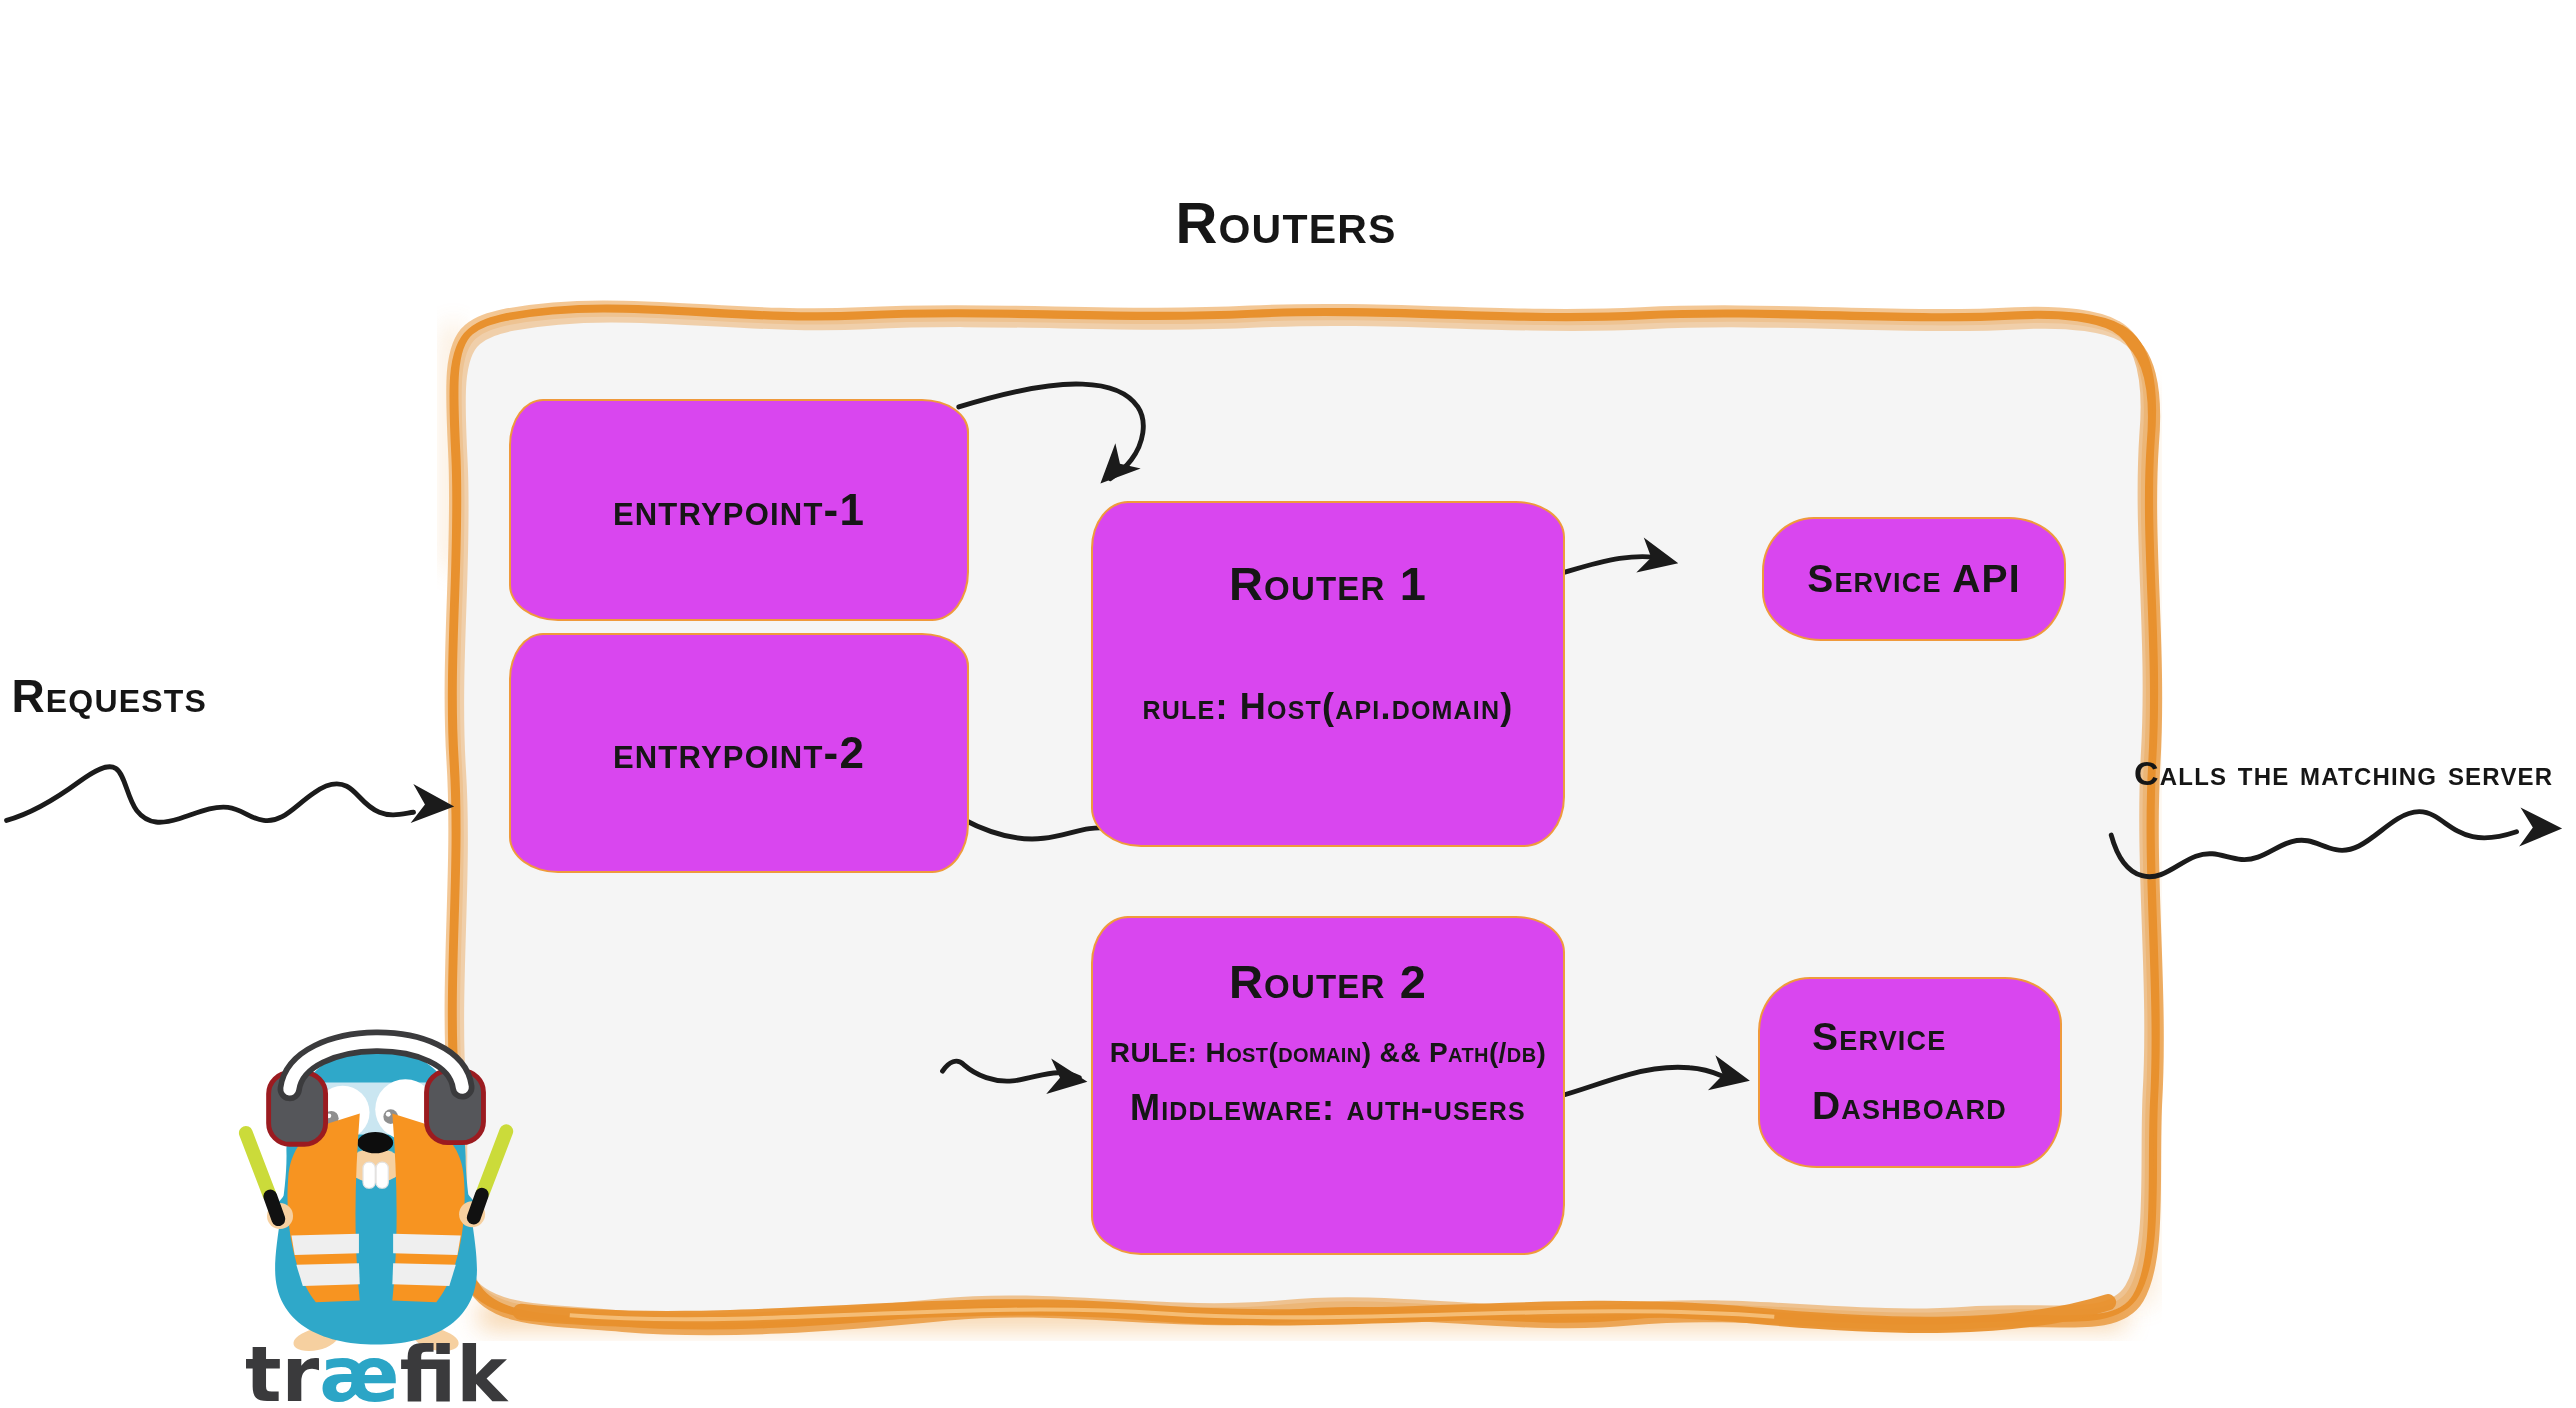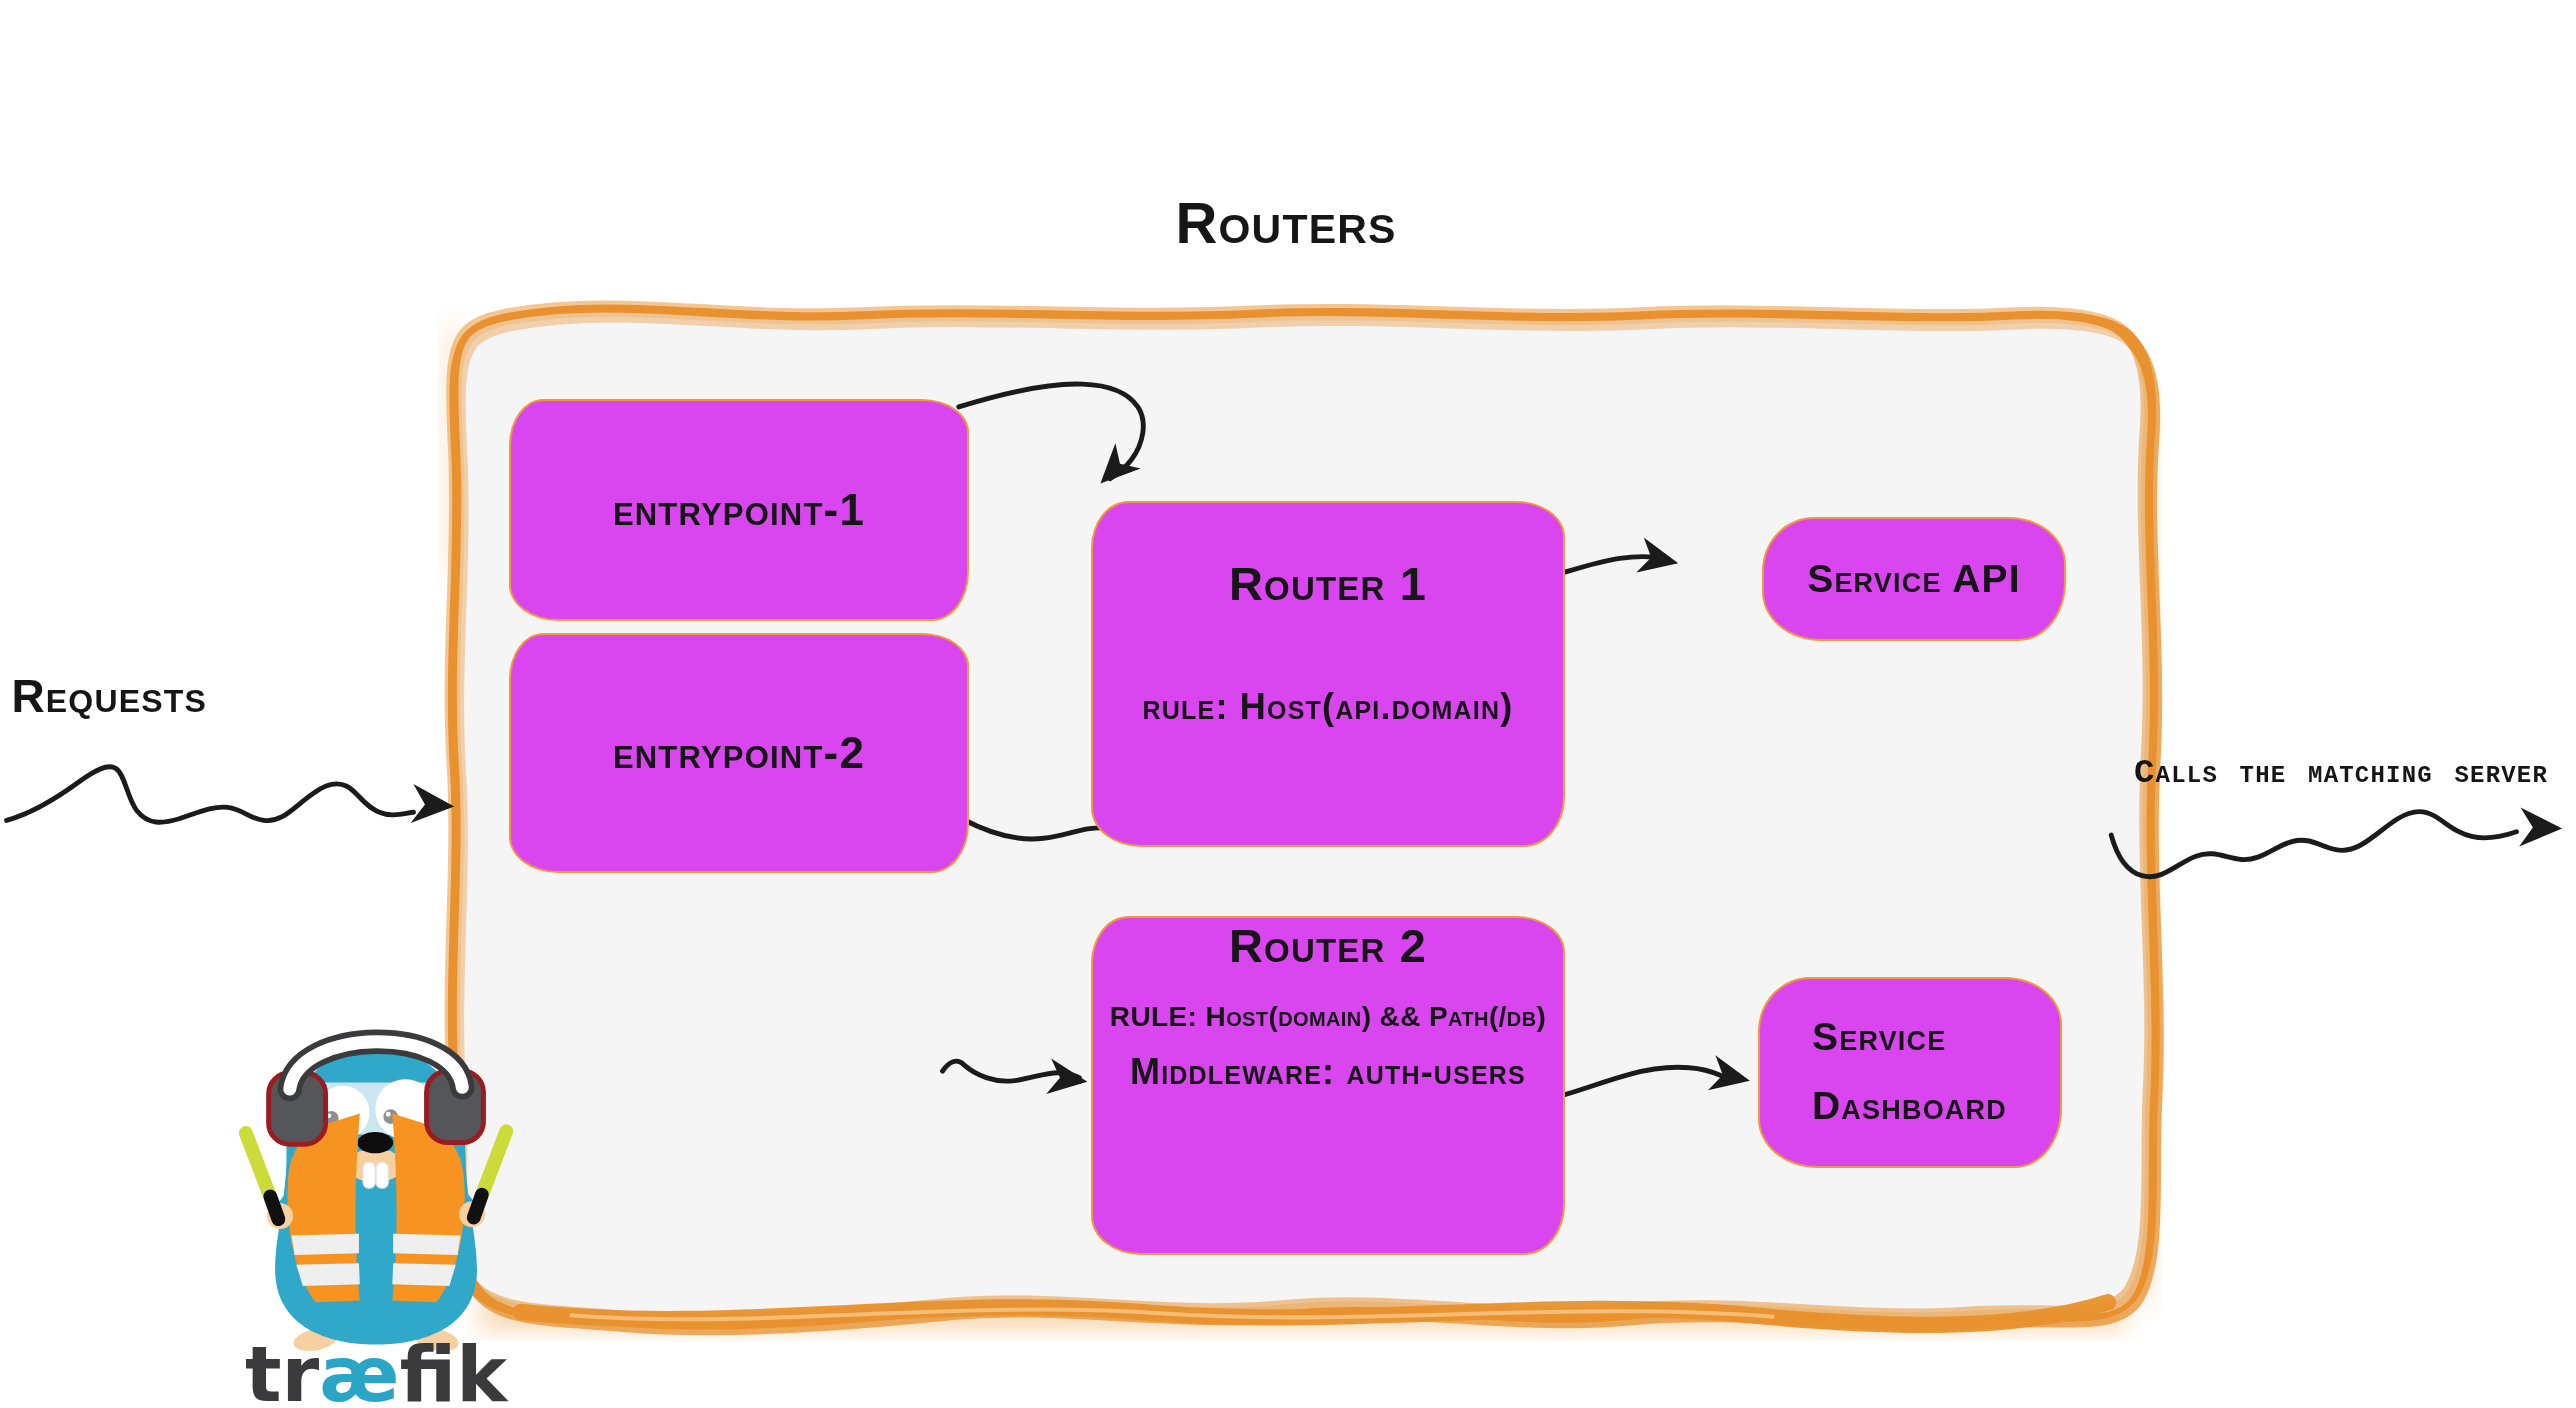--- a/index.html
+++ b/index.html
@@ -16,21 +16,21 @@
           flex-direction:column;justify-content:flex-start;}
   .svc{border-radius:52px 57px 47px 59px / 54px 47px 59px 49px;}
   .title{font-size:58px;}
   .ep-label{font-size:44px;}
   .router-title{font-size:47px;}
   .router-rule{font-size:36px;}
   .router-rule-sm{font-size:28px;letter-spacing:0.4px;}
   .router-mw{font-size:36px;}
   .svc-label{font-size:39px;}
   .side-label{font-size:46px;white-space:nowrap;}
-  .calls-label{font-size:34px;white-space:nowrap;font-family:Liberation Mono, monospace;}
+  .calls-label{font-size:34px;white-space:nowrap;}
 </style>
 </head>
 <body>
 
 <div id="stage">
 
   <svg id="art" width="2576" height="1408" viewBox="0 0 3165 1730">
     <defs>
       <filter id="soft" x="-60%" y="-60%" width="220%" height="220%">
         <feGaussianBlur stdDeviation="16"></feGaussianBlur>
@@ -139,21 +139,21 @@
   </div>
   <div class="node ep" style="left:509px;top:633px;width:456px;height:236px;">
     <span class="hand ep-label">entrypoint-2</span>
   </div>
 
   <div class="node router" style="left:1091px;top:501px;width:470px;height:342px;padding-top:0;">
     <span class="hand router-title" style="margin-top:53px;">Router 1</span>
     <span class="hand router-rule" style="margin-top:75px;">rule: Host(api.domain)</span>
   </div>
   <div class="node router" style="left:1091px;top:916px;width:470px;height:335px;">
-    <span class="hand router-title" style="">Router 2</span>
+    <span class="hand router-title" style="margin-top:36px;">Router 2</span>
     <span class="hand router-rule-sm" style="margin-top:28px;">RULE: Host(domain) &amp;&amp; Path(/db)</span>
     <span class="hand router-mw" style="margin-top:18px;">Middleware: auth-users</span>
   </div>
 
   <div class="node svc" style="left:1762px;top:517px;width:300px;height:120px;">
     <span class="hand svc-label">Service API</span>
   </div>
   <div class="node svc" style="left:1758px;top:977px;width:300px;height:187px;justify-content:flex-start;align-items:flex-start;">
     <span class="hand svc-label" style="display:block;width:192px;padding:24.4px 0 0 52px;text-align:left;line-height:1.75;">Service Dashboard</span>
   </div>

